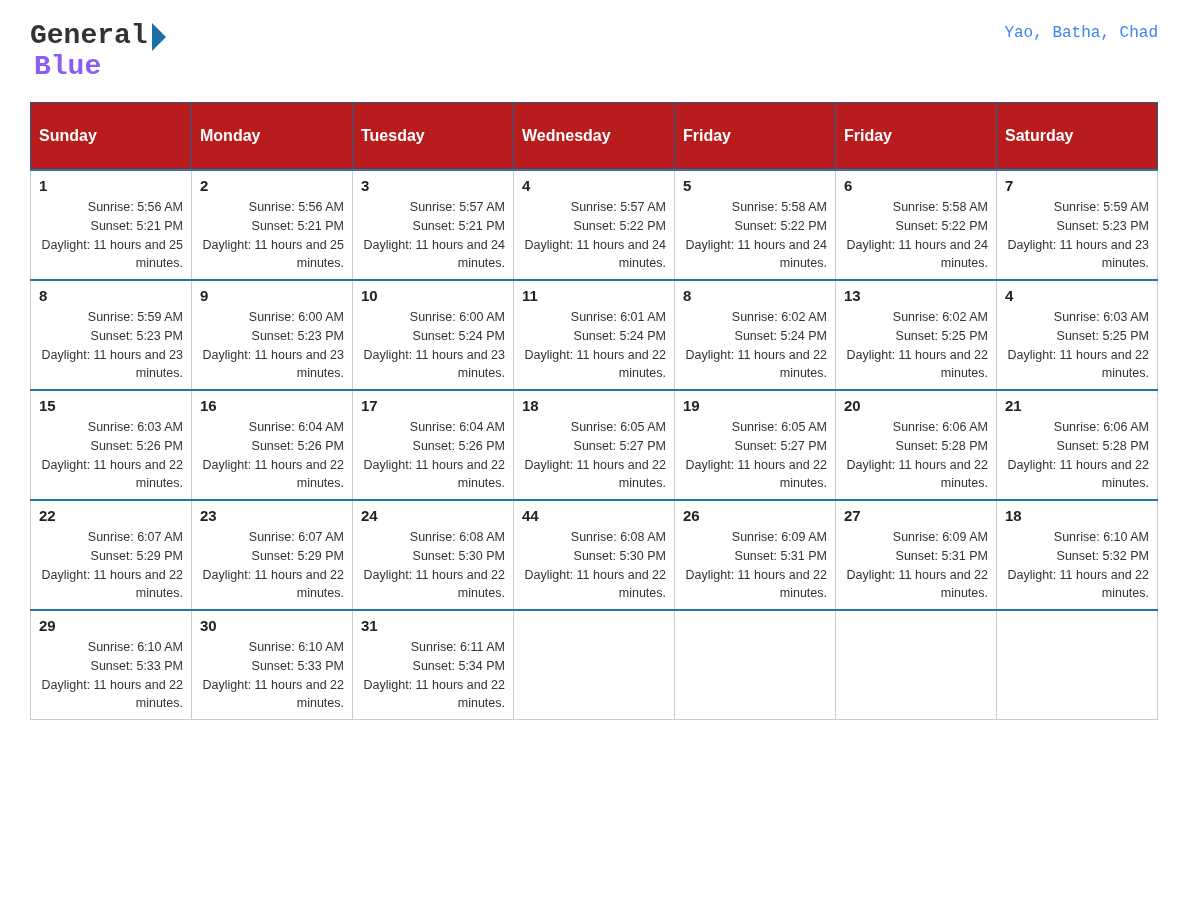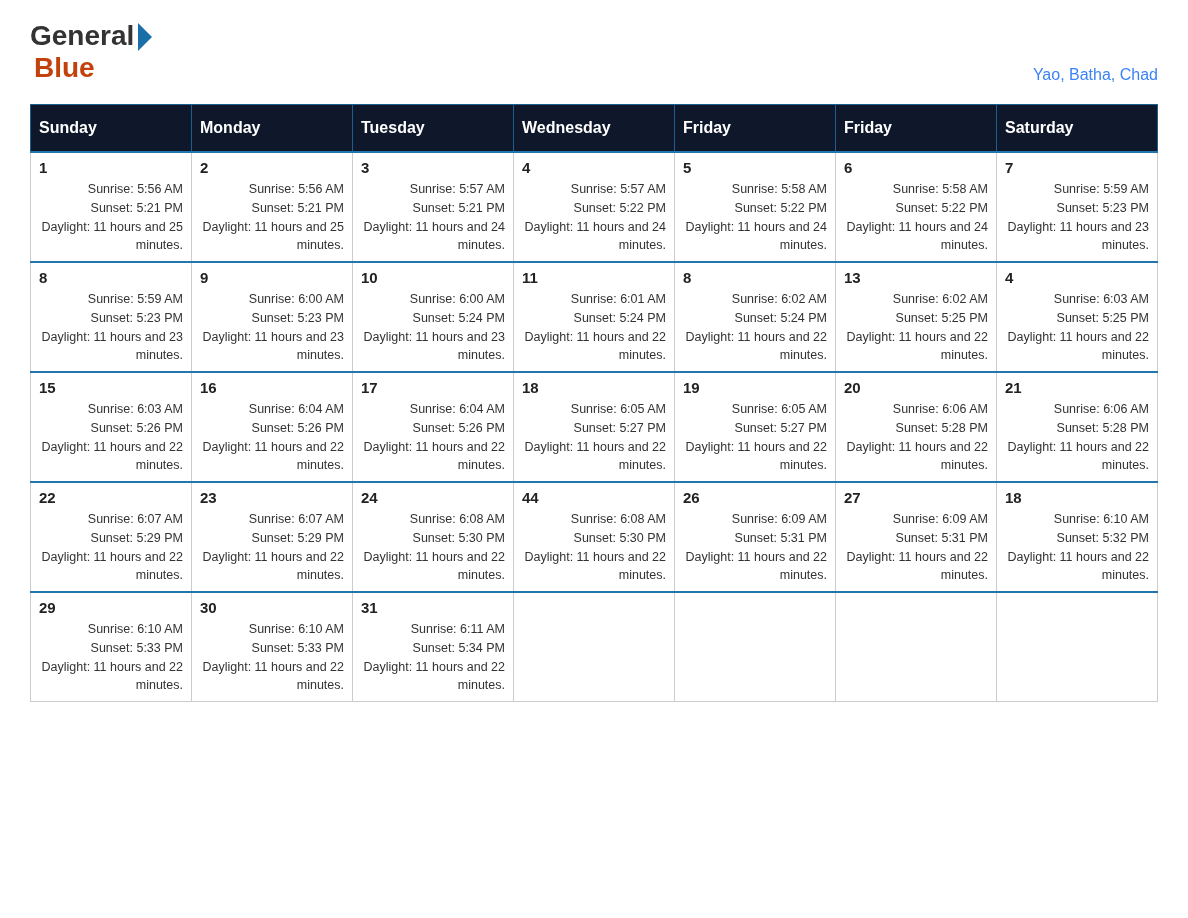--- a/index.html
+++ b/index.html
@@ -6,22 +6,23 @@
     body {
       font-family: Arial, sans-serif;
       background: #fff;
       width: 1188px;
       min-height: 918px;
       padding: 20px 30px;
     }
     .header {
       display: flex;
       justify-content: space-between;
-      align-items: flex-end;
+      align-items: flex-start;
       margin-bottom: 20px;
+      font-family: Liberation Mono, monospace;
     }
     .logo {
       display: flex;
       flex-direction: column;
       align-items: flex-start;
     }
     .logo-top {
       display: flex;
       align-items: center;
     }
@@ -35,21 +36,21 @@
       height: 0;
       border-left: 14px solid #1a6fa8;
       border-top: 14px solid transparent;
       border-bottom: 14px solid transparent;
       margin-left: 4px;
       margin-top: 2px;
     }
     .logo-blue {
       font-size: 28px;
       font-weight: bold;
-      color: #c2410c;
+      color: #8b5cf6;
       margin-left: 4px;
     }
     .title-area {
       text-align: right;
     }
     .month-title {
       font-size: 52px;
       font-weight: bold;
       color: #222;
       line-height: 1.1;
@@ -58,25 +59,25 @@
       font-size: 16px;
       color: #3b82f6;
       margin-top: 4px;
     }
     .calendar {
       width: 100%;
       border-collapse: collapse;
       border: 1px solid #aaa;
     }
     .calendar th {
-      background-color: #0f172a;
+      background-color: #b91c1c;
       color: #fff;
       font-size: 16px;
       font-weight: bold;
-      padding: 14px 8px;
+      padding: 24px 8px;
       text-align: left;
       border: 1px solid #1a5f8e;
     }
     .calendar td {
       border: 1px solid #ccc;
       vertical-align: top;
       padding: 6px 8px;
       font-size: 13px;
       color: #222;
       width: calc(100% / 7);

